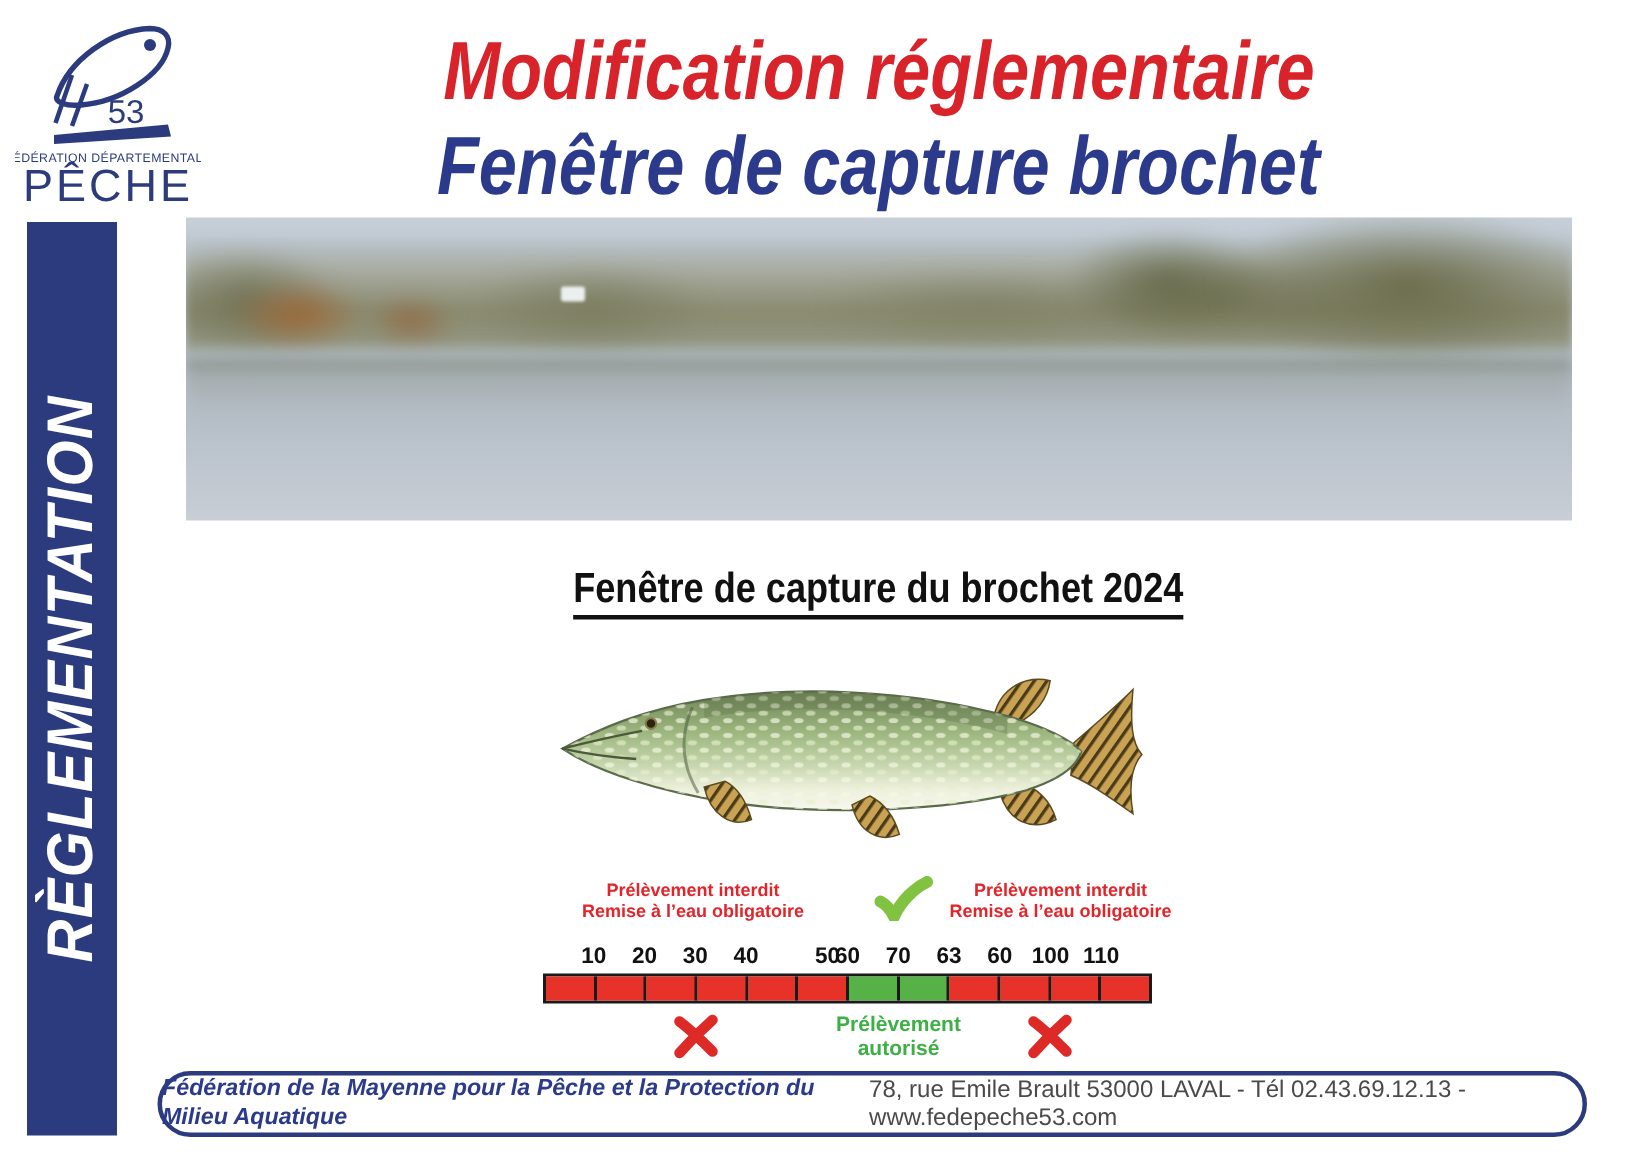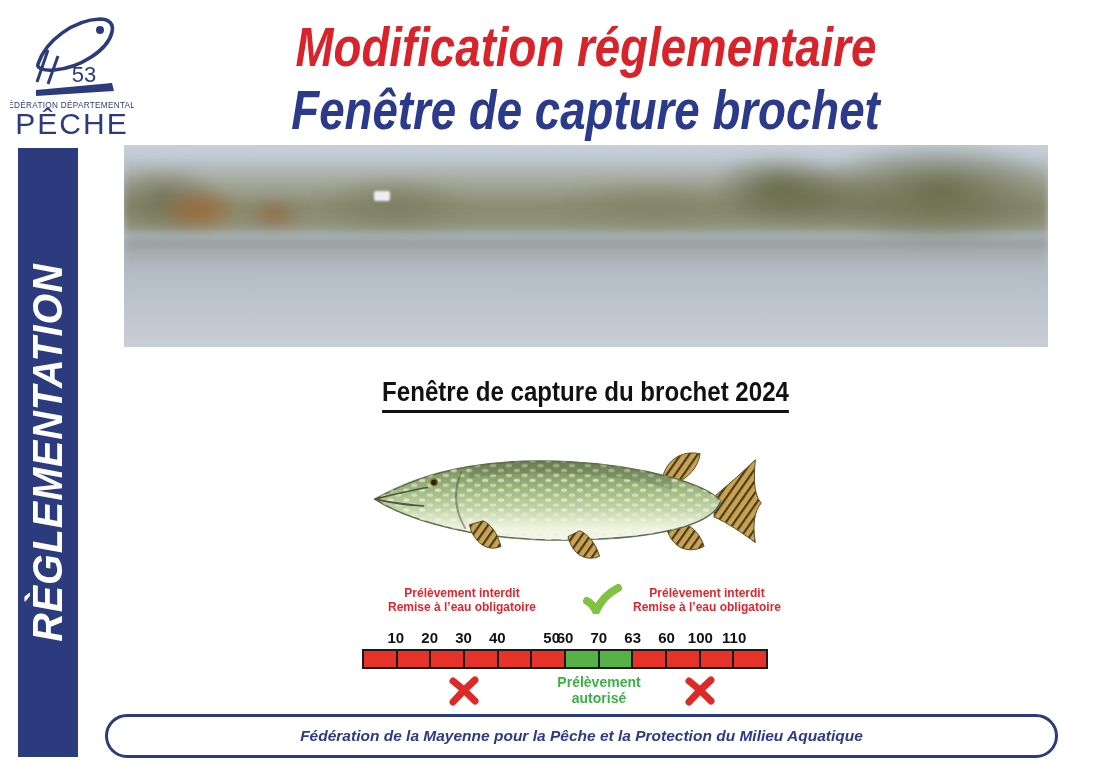--- a/index.html
+++ b/index.html
@@ -213,15 +213,16 @@
   <div class="green-label">
     <div>Prélèvement</div>
     <div>autorisé</div>
   </div>
   <svg class="xmark right" viewBox="0 0 32 30">
     <path d="M5,5 C13,11 20,18 27,25 M27,4 C19,11 12,18 5,26" fill="none" stroke="#dd2a26" stroke-width="7" stroke-linecap="round"></path>
   </svg>
 
   <div class="footer">
     <div class="footer-line1">Fédération de la Mayenne pour la Pêche et la Protection du Milieu Aquatique</div>
+    <div class="footer-line2">78, rue Emile Brault 53000 LAVAL - Tél 02.43.69.12.13 - www.fedepeche53.com</div>
   </div>
 
 </div>
 
 </body></html>

